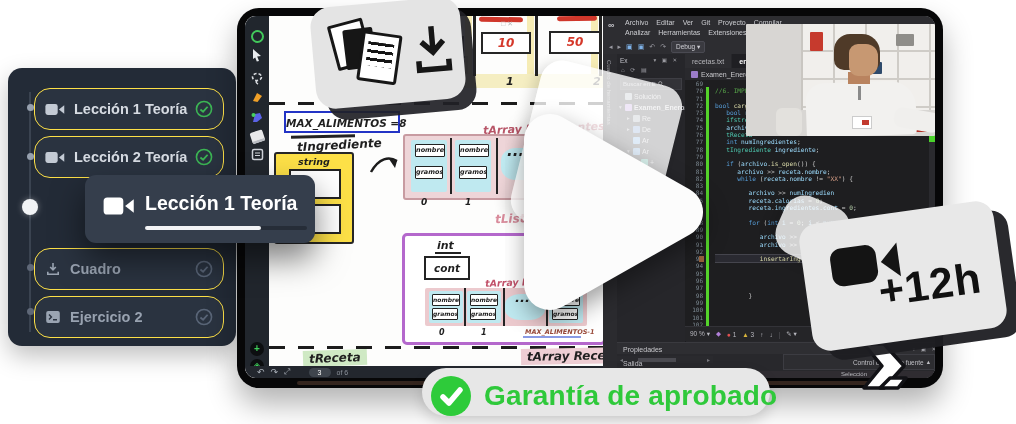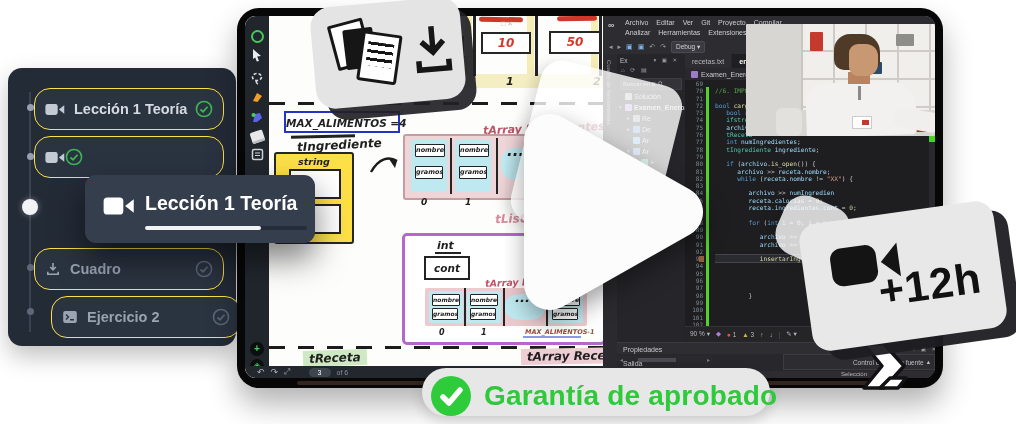--- a/index.html
+++ b/index.html
@@ -129,39 +129,40 @@
           <circle cx="10" cy="10" r="8.4" fill="none" stroke="currentColor" stroke-width="1.8"></circle>
           <path d="M6 10.5 L9 13 L14 7.5" fill="none" stroke="currentColor" stroke-width="2"></path>
         </svg>
     </div>
 
     <div class="sb-card" style="top:68px;">
       <svg class="sb-ic" viewBox="0 0 26 18">
           <rect x="0.5" y="2" width="16" height="14" rx="3" fill="currentColor"></rect>
           <path d="M18 9 L25 3.5 V14.5 Z" fill="currentColor"></path>
         </svg>
+      <span class="sb-label">Lección 2 Teoría</span>
       <svg class="sb-check" viewBox="0 0 20 20">
           <circle cx="10" cy="10" r="8.4" fill="none" stroke="currentColor" stroke-width="1.8"></circle>
           <path d="M6 10.5 L9 13 L14 7.5" fill="none" stroke="currentColor" stroke-width="2"></path>
         </svg>
     </div>
 
     <div class="sb-card" style="top:180px;">
       <svg class="sb-ic" style="width:16px;height:16px;color:#9aa4b2;" viewBox="0 0 20 20">
           <path d="M10 2.5 v8 M6.5 7.5 L10 11 L13.5 7.5" fill="none" stroke="currentColor" stroke-width="2"></path>
           <path d="M3.5 13.5 v3 h13 v-3" fill="none" stroke="currentColor" stroke-width="2"></path>
         </svg>
       <span class="sb-label dim">Cuadro</span>
       <svg class="sb-check" style="color:#596577;" viewBox="0 0 20 20">
           <circle cx="10" cy="10" r="8.4" fill="none" stroke="currentColor" stroke-width="1.8"></circle>
           <path d="M6 10.5 L9 13 L14 7.5" fill="none" stroke="currentColor" stroke-width="2"></path>
         </svg>
     </div>
 
-    <div class="sb-card" style="top:228px;margin-left:17px;">
+    <div class="sb-card" style="top:228px;">
       <svg class="sb-ic" style="width:16px;height:16px;color:#9aa4b2;" viewBox="0 0 20 20">
           <rect x="1.5" y="2.5" width="17" height="15" rx="2.5" fill="currentColor"></rect>
           <path d="M5 7 l3 3 -3 3 M10 13.5 h5" fill="none" stroke="#2a3340" stroke-width="1.8"></path>
         </svg>
       <span class="sb-label dim">Ejercicio 2</span>
       <svg class="sb-check" style="color:#596577;" viewBox="0 0 20 20">
           <circle cx="10" cy="10" r="8.4" fill="none" stroke="currentColor" stroke-width="1.8"></circle>
           <path d="M6 10.5 L9 13 L14 7.5" fill="none" stroke="currentColor" stroke-width="2"></path>
         </svg>
     </div>
@@ -210,21 +211,21 @@
           <div class="abs" style="left:210px;top:1px;width:44px;height:5px;background:#d0372b;border-radius:3px;transform:rotate(1deg);"></div>
           <div class="abs" style="left:288px;top:0;width:40px;height:5px;background:#d0372b;border-radius:3px;transform:rotate(-1deg);"></div>
           <div class="abs" style="left:232px;top:4px;font-size:7px;color:#bbb;">□ ✕</div>
           <div class="wbx redval" style="left:212px;top:16px;width:46px;height:18px;line-height:18px;border-width:2.5px;">10</div>
           <div class="wbx redval" style="left:280px;top:15px;width:48px;height:19px;line-height:19px;border-width:2.5px;">50</div>
           <div class="hw" style="left:237px;top:59px;font-size:11px;">1</div>
           <div class="hw" style="left:324px;top:59px;font-size:11px;">2</div>
           <div class="dash" style="left:0;top:86px;width:334px;"></div>
 
           <div class="abs" style="left:15px;top:95px;width:112px;height:18px;background:#fff;border:2px solid #2334c5;text-align:center;">
-            <span class="hw" style="position:static;font-size:10.5px;line-height:18px;">MAX_ALIMENTOS =4</span>
+            <span class="hw" style="position:static;font-size:10.5px;line-height:18px;">MAX_ALIMENTOS =8</span>
           </div>
           <div class="abs" style="left:22px;top:119px;width:64px;height:2.5px;background:#222;transform:rotate(-1.5deg);"></div>
 
           <div class="hw" style="left:28px;top:122px;font-size:12px;transform:rotate(-3deg);">tIngrediente</div>
           <div class="abs" style="left:5px;top:136px;width:76px;height:88px;background:#fde047;border:2.5px solid #272727;border-radius:3px;">
             <span class="hw" style="left:22px;top:2px;font-size:9.5px;">string</span>
             <span class="abs" style="left:13px;top:15px;width:48px;height:26px;background:#fff;border:2px solid #232323;"></span>
             <span class="abs" style="left:13px;top:50px;width:48px;height:26px;background:#fff;border:2px solid #232323;"></span>
           </div>
           <svg class="abs" style="left:100px;top:136px;" width="34" height="24" viewBox="0 0 34 24">

